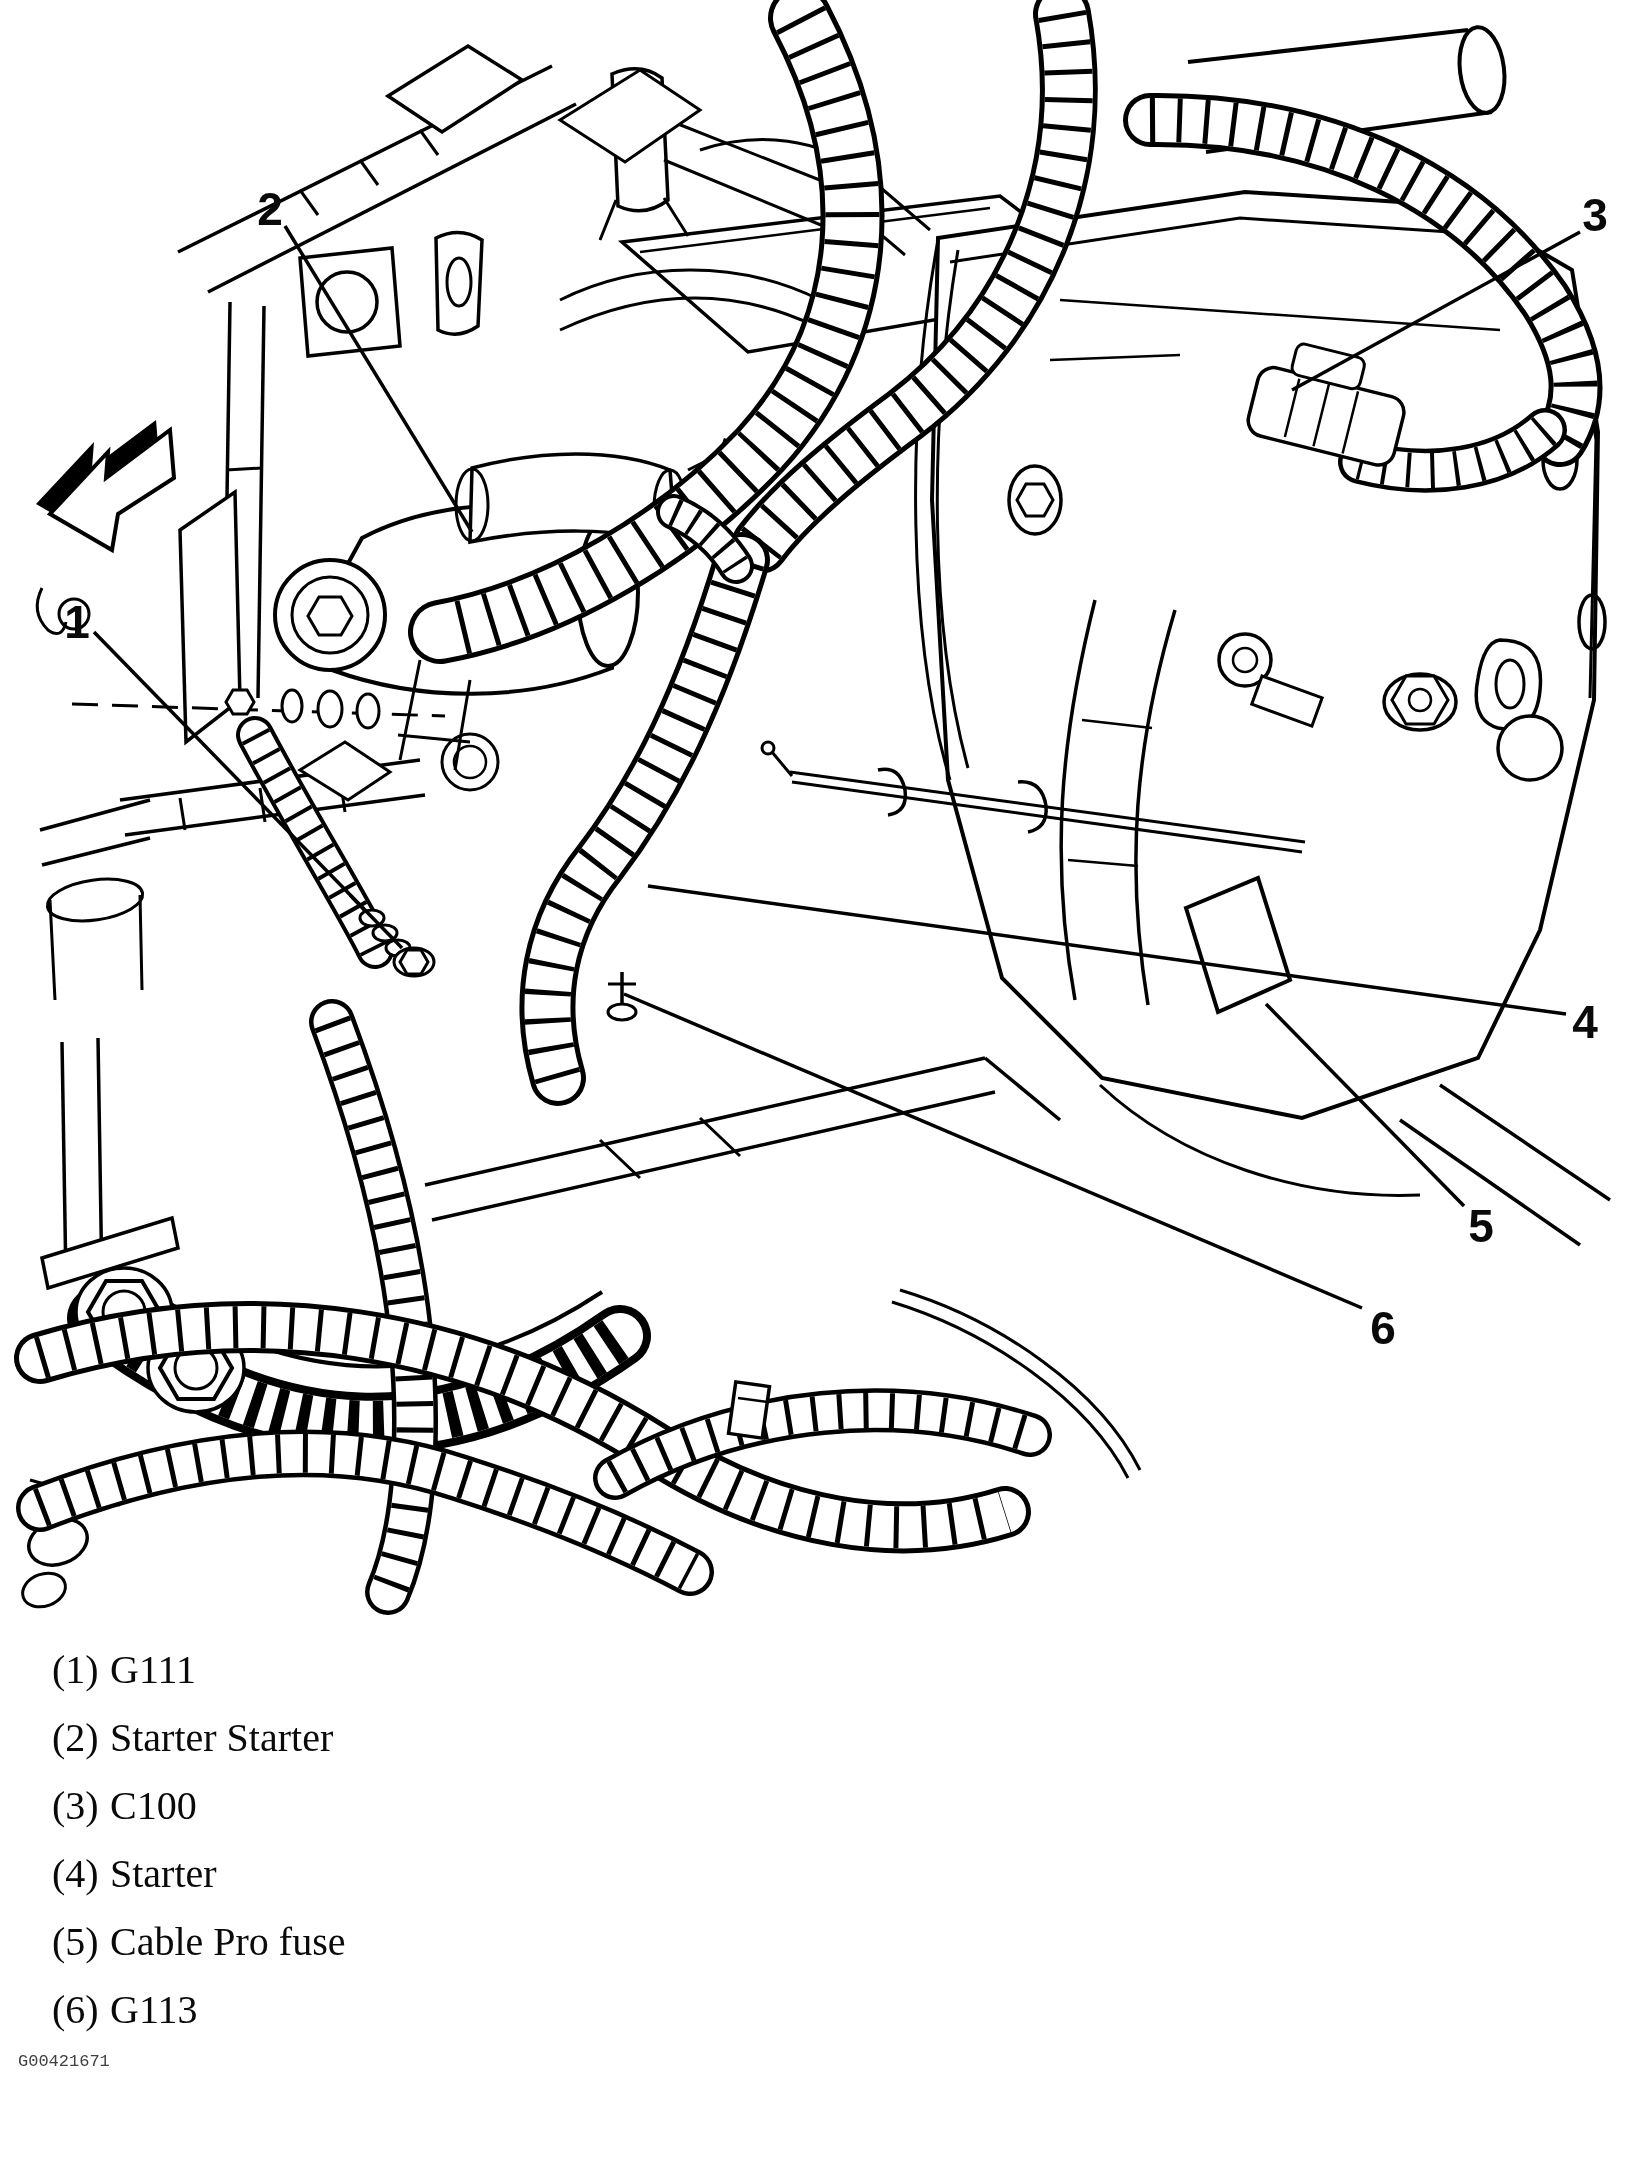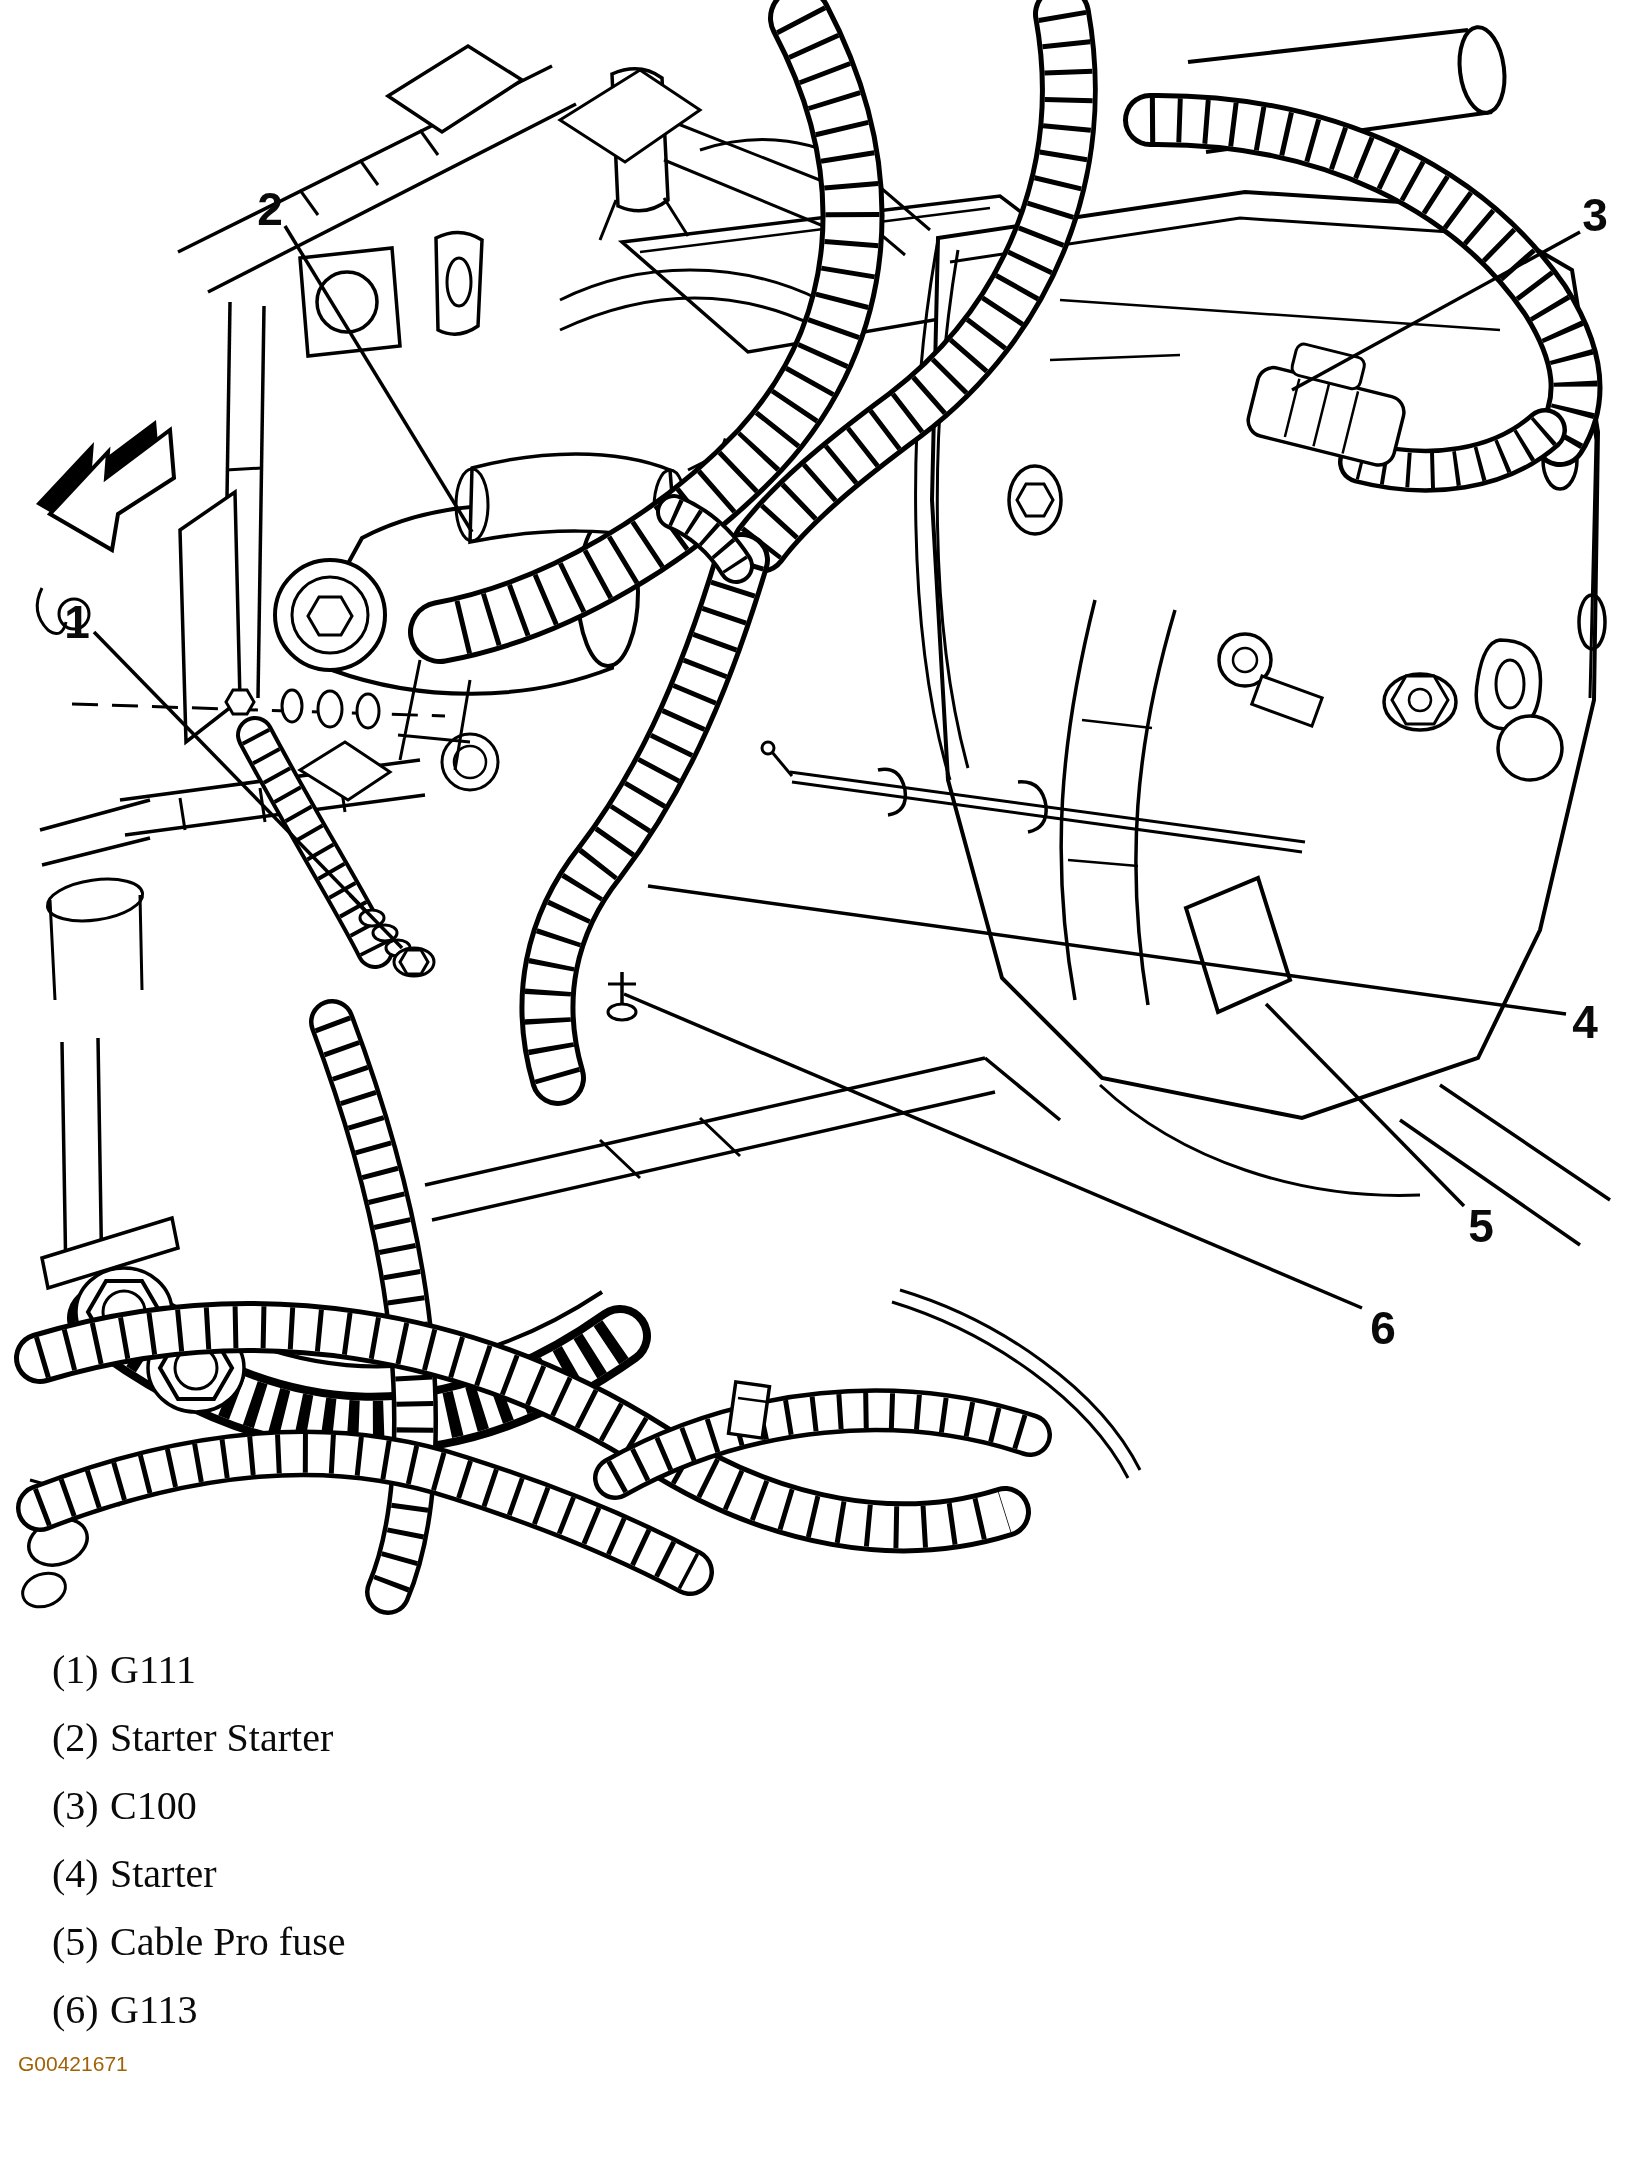--- a/index.html
+++ b/index.html
@@ -4,22 +4,22 @@
 <style>
   html,body{margin:0;padding:0;background:#fff;}
   .stage{position:relative;width:1641px;height:2157px;background:#ffffff;overflow:hidden;
          font-family:"Liberation Serif", serif;}
   .diagram-svg{position:absolute;left:0;top:0;}
   .legend{position:absolute;left:52px;top:1646px;color:#0a0a0a;}
   .legend-row{display:flex;align-items:baseline;height:68px;font-size:40px;
               font-family:"Liberation Serif", serif;}
   .legend-marker{display:inline-block;min-width:58px;}
   .legend-label{display:inline-block;}
-  .figcode{position:absolute;left:18px;top:2052px;font-family:Liberation Sans, sans-serif;
-           font-size:21px;letter-spacing:0px;color:#a16207;}
+  .figcode{position:absolute;left:18px;top:2052px;font-family:Liberation Mono, monospace;
+           font-size:17px;letter-spacing:0px;color:#404040;}
   
   .ln{stroke:#000;fill:none;}
   .wfill{fill:#fff;stroke:#000;}
   .t-o{stroke:#000;fill:none;stroke-linecap:round;}
   .t-i{stroke:#fff;fill:none;stroke-linecap:round;}
   .t-r{stroke:#000;fill:none;stroke-linecap:butt;}
   .callout-num{font-family:"Liberation Sans", sans-serif;font-size:46px;font-weight:600;fill:#0a0a0a;}
 </style>
 </head>
 <body>

